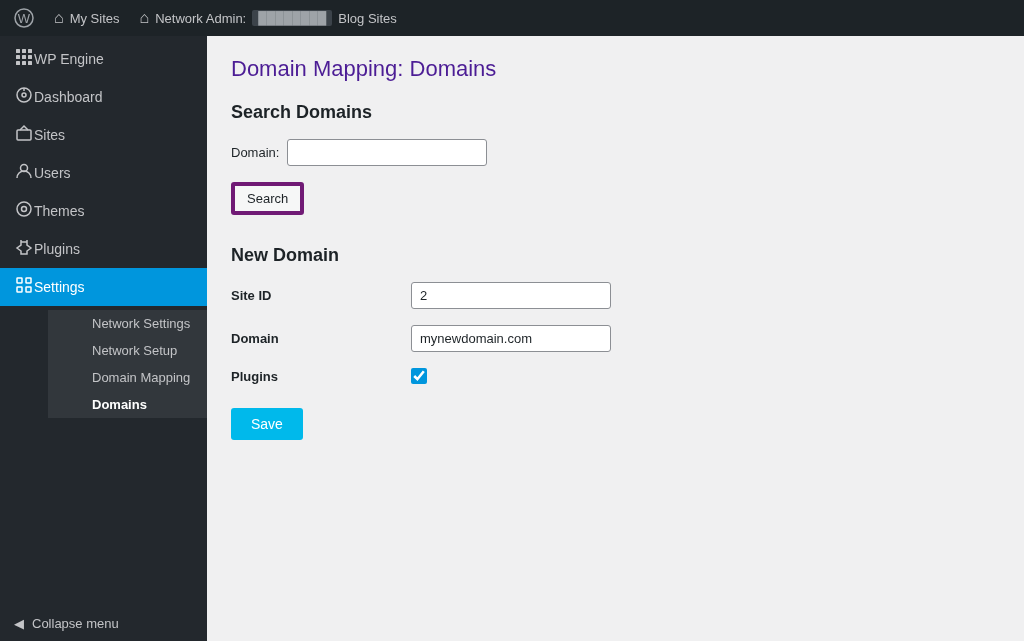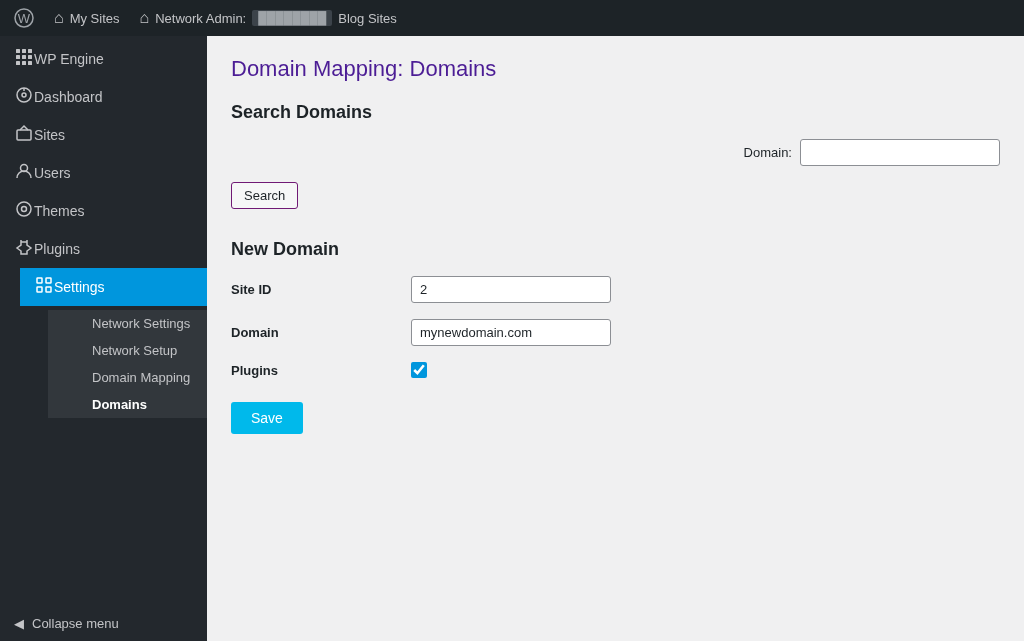--- a/index.html
+++ b/index.html
@@ -53,21 +53,21 @@
     }
 
     .sidebar-item {
       display: flex;
       align-items: center;
       padding: 8px 14px;
       color: #c3c4c7;
       cursor: pointer;
       font-size: 14px;
     }
-    .sidebar-item.active { background: #0096dd; color: #fff; margin-left: 20px; }
+    .sidebar-item.active { background: #0096dd; color: #fff; }
     .sidebar-item .icon { font-size: 16px; width: 20px; text-align: center; }
 
     .sidebar-submenu {
       background: #32373c;
       margin-left: 48px;
     }
     .sidebar-submenu-item {
       padding: 6px 14px 6px 44px;
       color: #c3c4c7;
       cursor: pointer;
@@ -131,26 +131,25 @@
       font-size: 13px;
       color: #1d2327;
       background: #fff;
     }
 
     .domain-search-row {
       display: flex;
       align-items: center;
       gap: 0;
       margin-bottom: 16px;
-      justify-content: flex-end;
     }
 
     .btn-search {
       background: #f6f7f7;
-      border: 1px solid #701a75;
+      border: 4px solid #701a75;
       color: #1d2327;
       padding: 5px 12px;
       font-size: 13px;
       border-radius: 3px;
       cursor: pointer;
     }
 
     .btn-save {
       background: #00b9eb;
       border: none;

